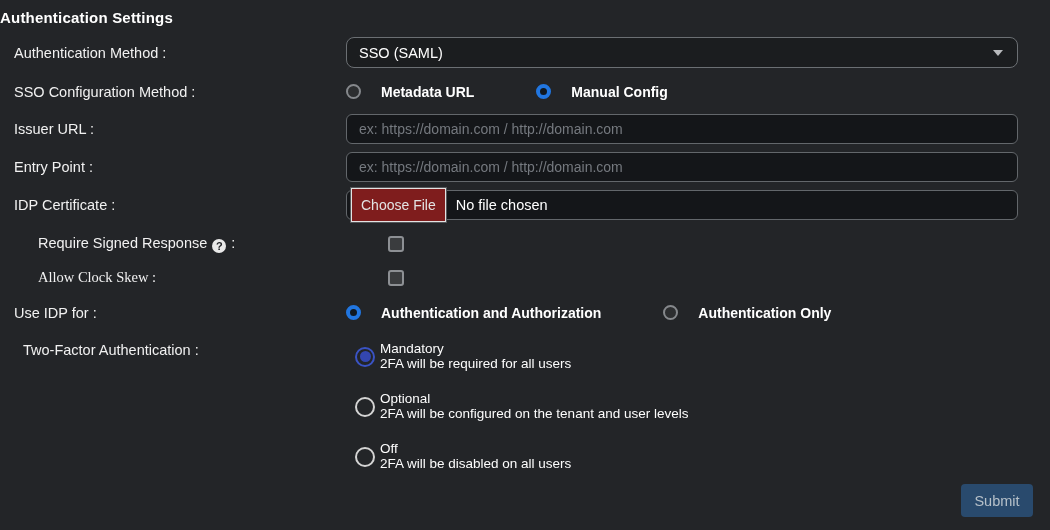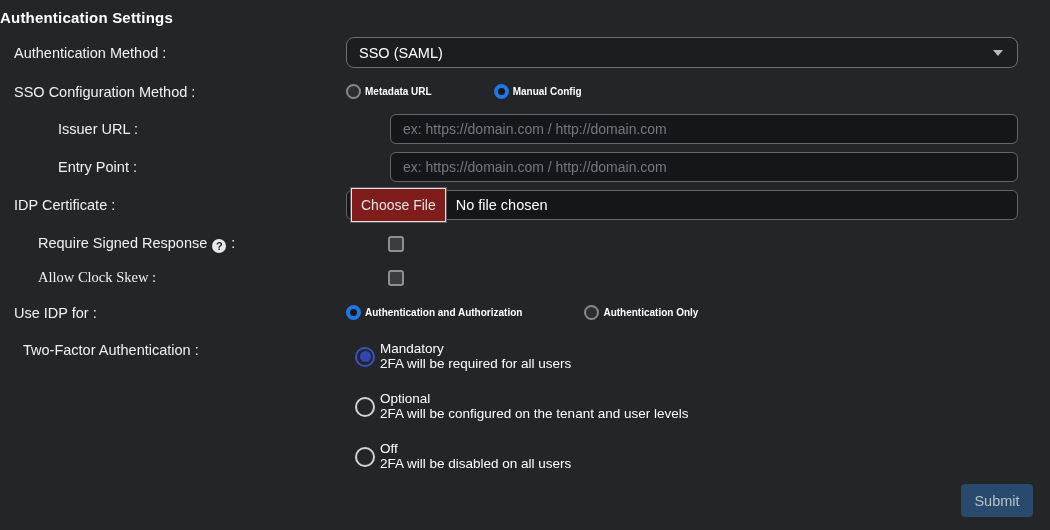--- a/index.html
+++ b/index.html
@@ -62,25 +62,25 @@
     width: 15px; height: 15px; border-radius: 50%;
     background: #2c2e30;
     border: 2px solid #85888c;
     flex-shrink: 0;
   }
   .radio.selected {
     border: 4px solid #2176e0;
     background: #101820;
   }
   .radio-opt .opt-label {
-    margin-left: 4px;
-    font-size: 10px; font-weight: bold; color: #ffffff;
-  }
-  
-  .row-input { margin-top: 14px; margin-left: 44px; }
+    margin-left: 20px;
+    font-size: 14px; font-weight: bold; color: #ffffff;
+  }
+  
+  .row-input { margin-top: 14px; }
   .row-input + .row-input { margin-top: 8px; }
   .text-input {
     width: 100%; height: 30px;
     background: #141619;
     border: 1px solid #63676b;
     border-radius: 6px;
     padding: 0 12px;
     color: #c9ccd0; font-size: 14px;
     font-family: "Liberation Sans", sans-serif;
     outline: none;

